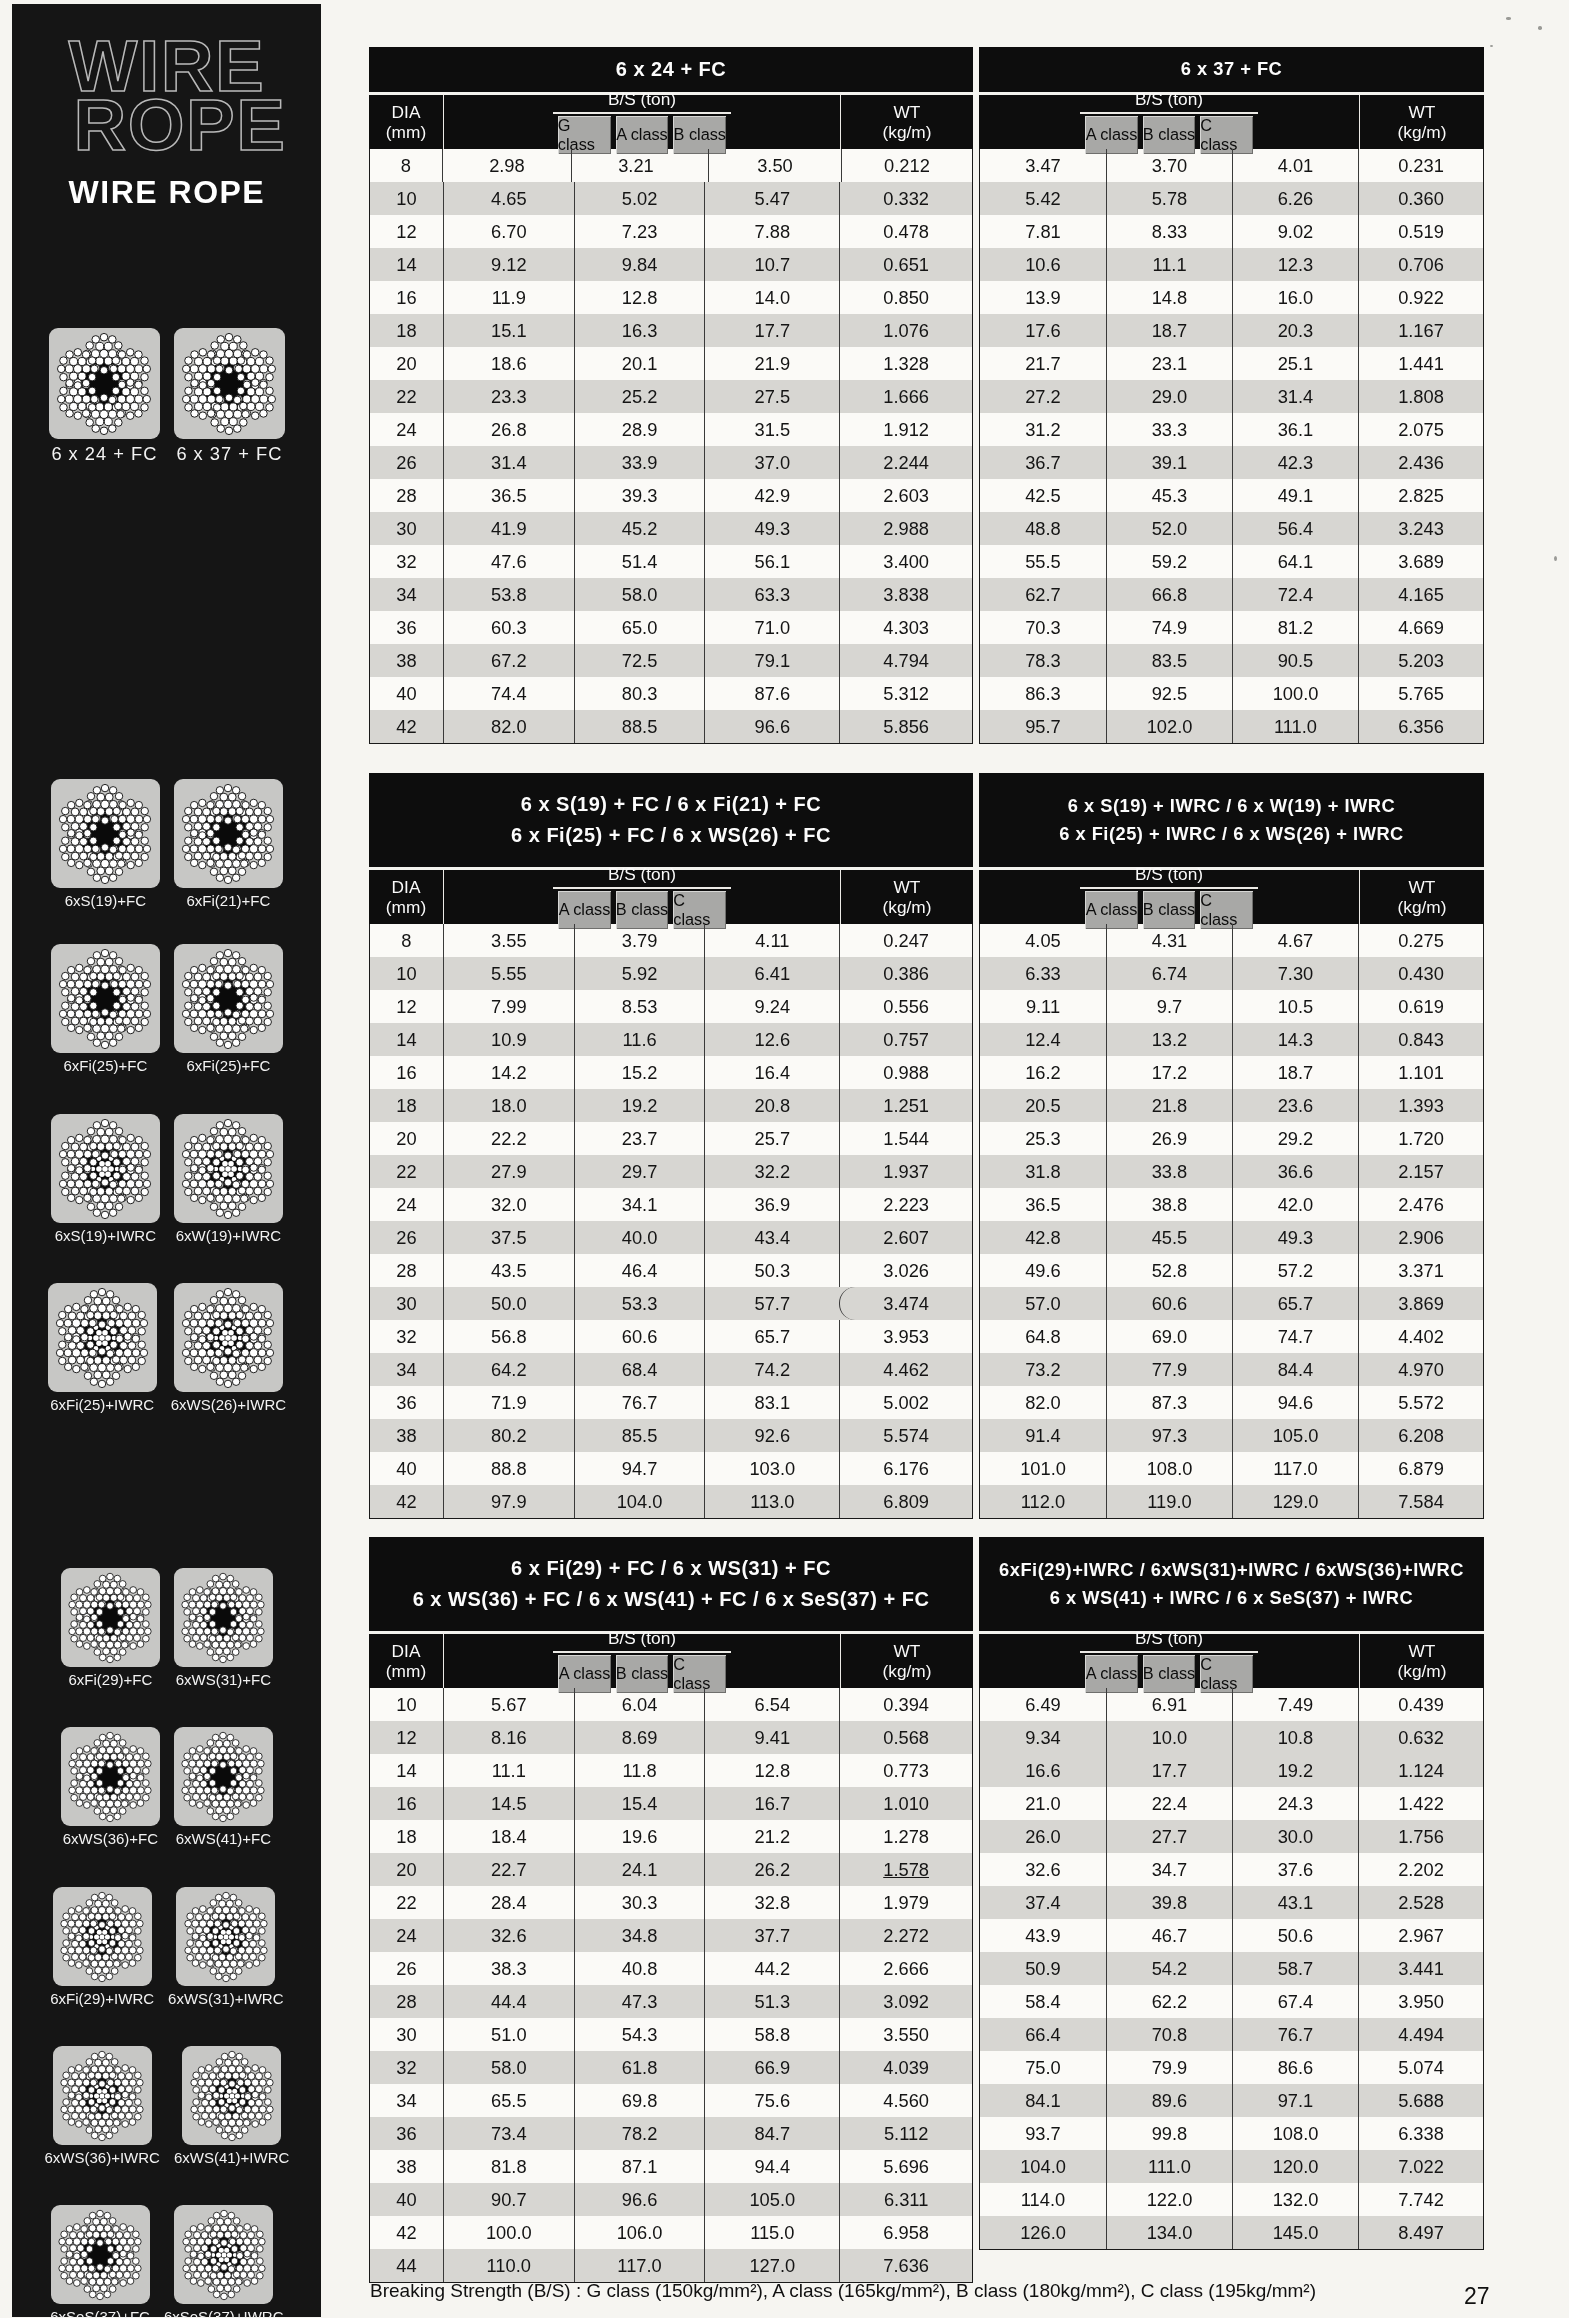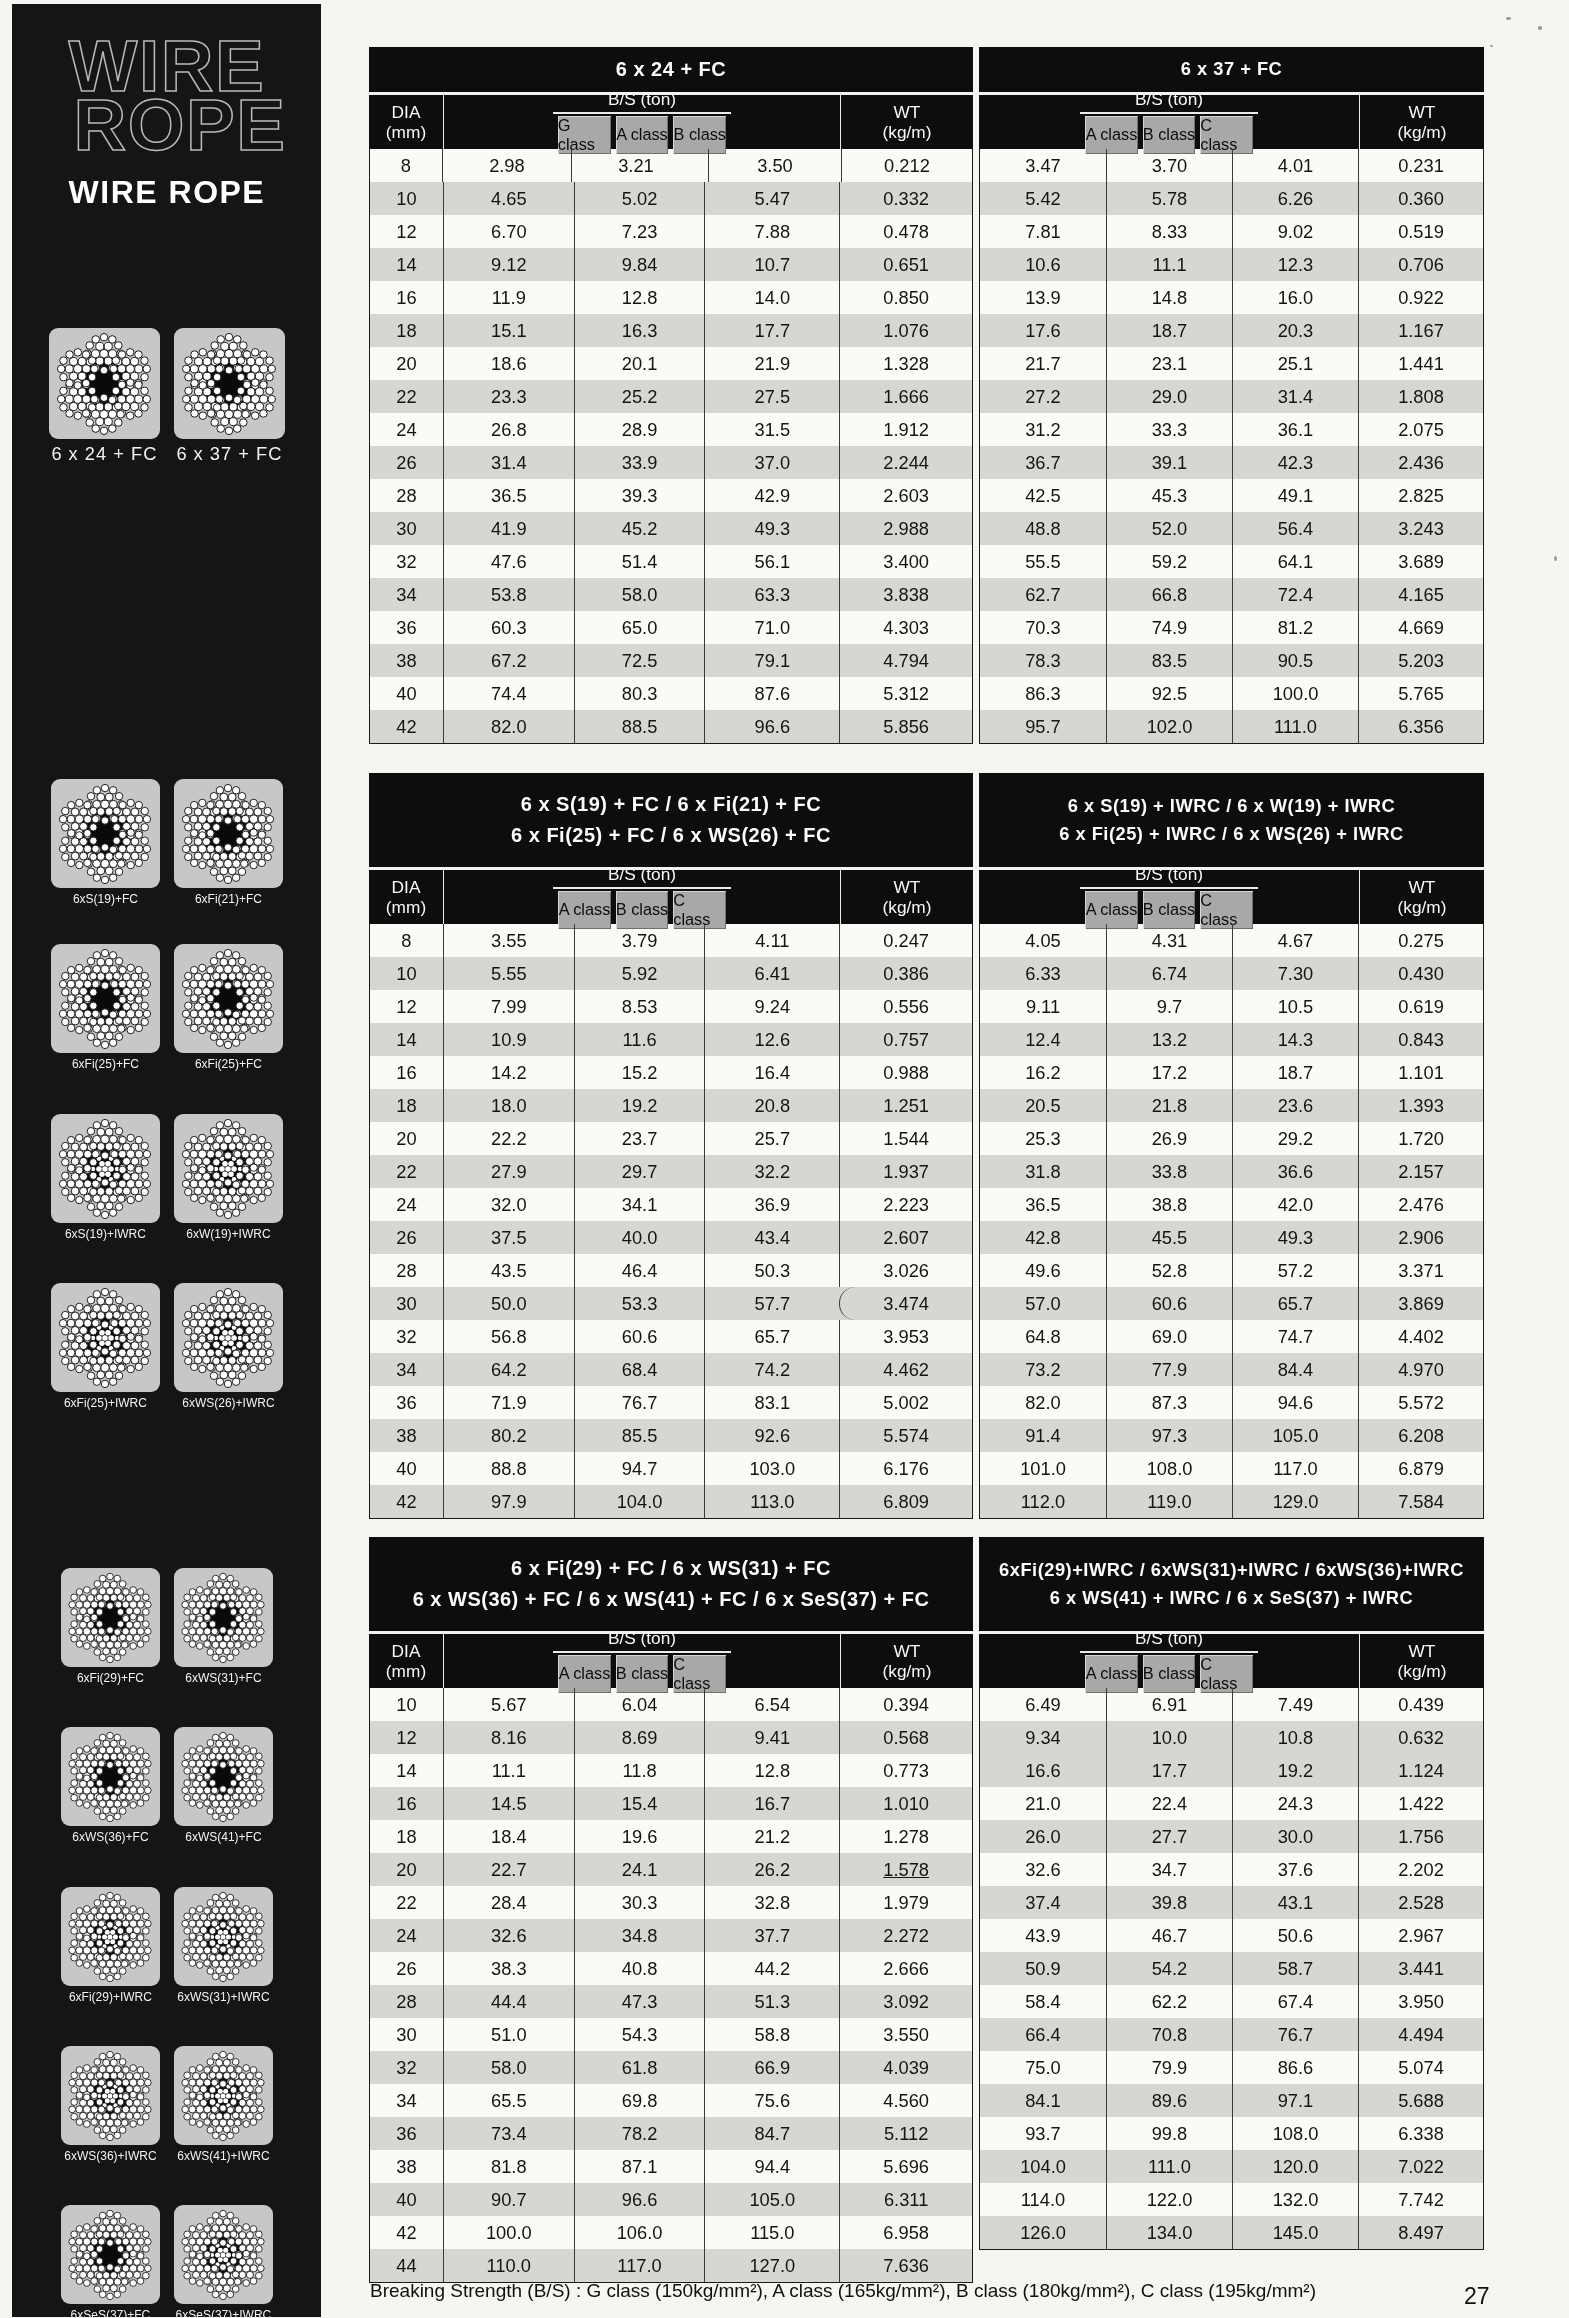--- a/index.html
+++ b/index.html
@@ -23,21 +23,21 @@
     font-weight:800;font-size:73px;line-height:.88;letter-spacing:1.5px;
     color:transparent;-webkit-text-stroke:1.5px #b9b9b9;font-style:normal;
   }
   .logo-outline .l2{display:block;margin-left:26px;margin-top:-5px;}
   .logo-solid{margin-top:17px;font-size:32px;font-weight:800;color:#ffffff;letter-spacing:1.5px;}
 
   .pair-row{position:absolute;left:0;width:100%;display:flex;justify-content:center;gap:14px;}
   .pair-item{display:flex;flex-direction:column;align-items:center;}
   .tile{background:#c7c7c5;border-radius:9px;display:flex;align-items:center;justify-content:center;}
   .tile svg{display:block;}
-  .tile-label{margin-top:4px;color:#f3f3f3;white-space:nowrap;font-size:12px;letter-spacing:0px;}
+  .tile-label{margin-top:4px;color:#f3f3f3;white-space:nowrap;font-size:15px;letter-spacing:0px;}
   .pair-row.big .tile-label{font-size:18.3px;letter-spacing:1px;}
 
   
   .table-block{position:absolute;left:369px;width:1115px;}
   .half{position:absolute;top:0;}
   .half.left{left:0;width:604px;}
   .half.right{left:610px;width:505px;}
   .tbar{
     background:#0d0d0d;color:#fcfcfc;display:flex;flex-direction:column;
     align-items:center;justify-content:center;

